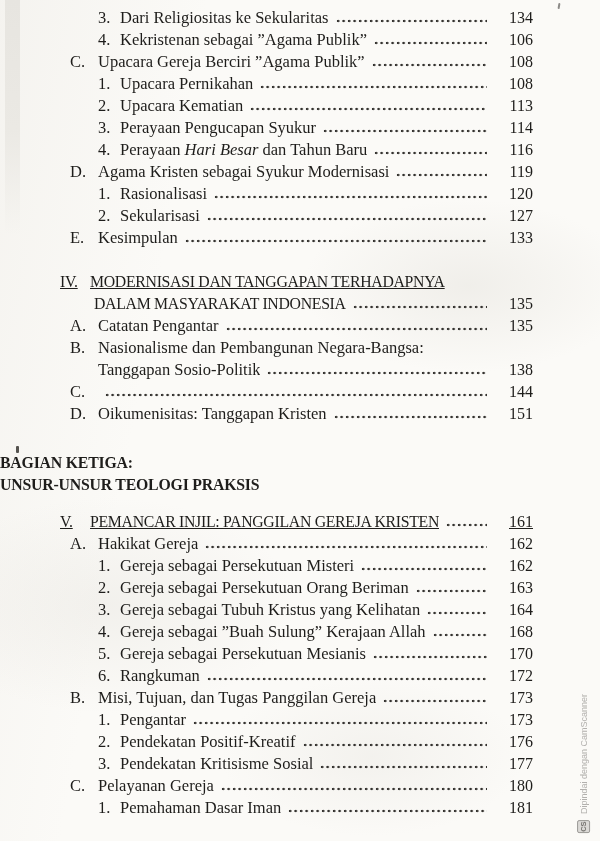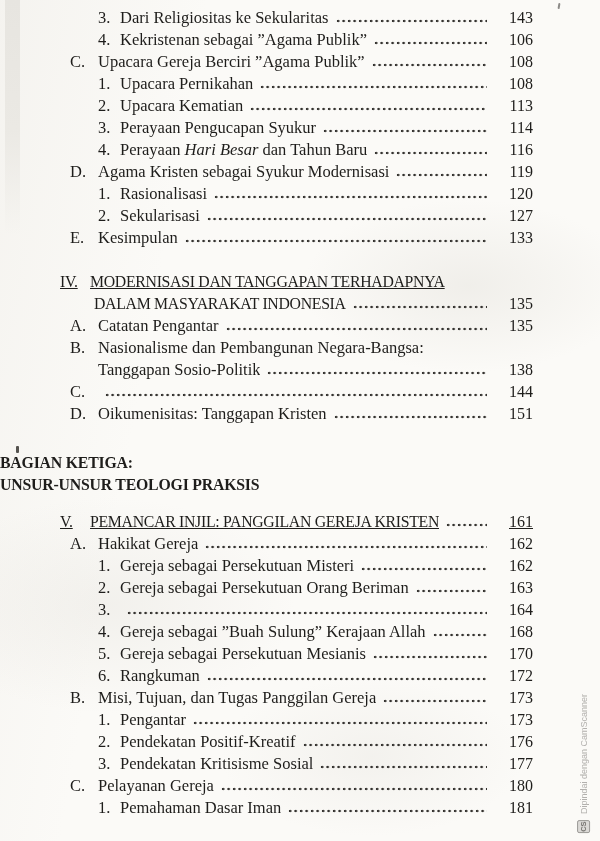--- a/index.html
+++ b/index.html
@@ -76,21 +76,21 @@
   <div class="edge-strip"></div>
   <div class="corner-wash"></div>
   <div class="tick-a"></div>
   <div class="tick-b"></div>
 
   <div class="toc">
       <div class="row number">
         <span class="marker">3.</span>
         <span class="title">Dari Religiositas ke Sekularitas</span>
         <span class="leader"></span>
-        <span class="page">143</span>
+        <span class="page">134</span>
       </div>
       <div class="row number">
         <span class="marker">4.</span>
         <span class="title">Kekristenan sebagai ”Agama Publik”</span>
         <span class="leader"></span>
         <span class="page">106</span>
       </div>
       <div class="row letter">
         <span class="marker">C.</span>
         <span class="title">Upacara Gereja Berciri ”Agama Publik”</span>
@@ -204,20 +204,21 @@
         <span class="page">162</span>
       </div>
       <div class="row number">
         <span class="marker">2.</span>
         <span class="title">Gereja sebagai Persekutuan Orang Beriman</span>
         <span class="leader"></span>
         <span class="page">163</span>
       </div>
       <div class="row number">
         <span class="marker">3.</span>
+        <span class="title">Gereja sebagai Tubuh Kristus yang Kelihatan</span>
         <span class="leader"></span>
         <span class="page">164</span>
       </div>
       <div class="row number">
         <span class="marker">4.</span>
         <span class="title">Gereja sebagai ”Buah Sulung” Kerajaan Allah</span>
         <span class="leader"></span>
         <span class="page">168</span>
       </div>
       <div class="row number">

